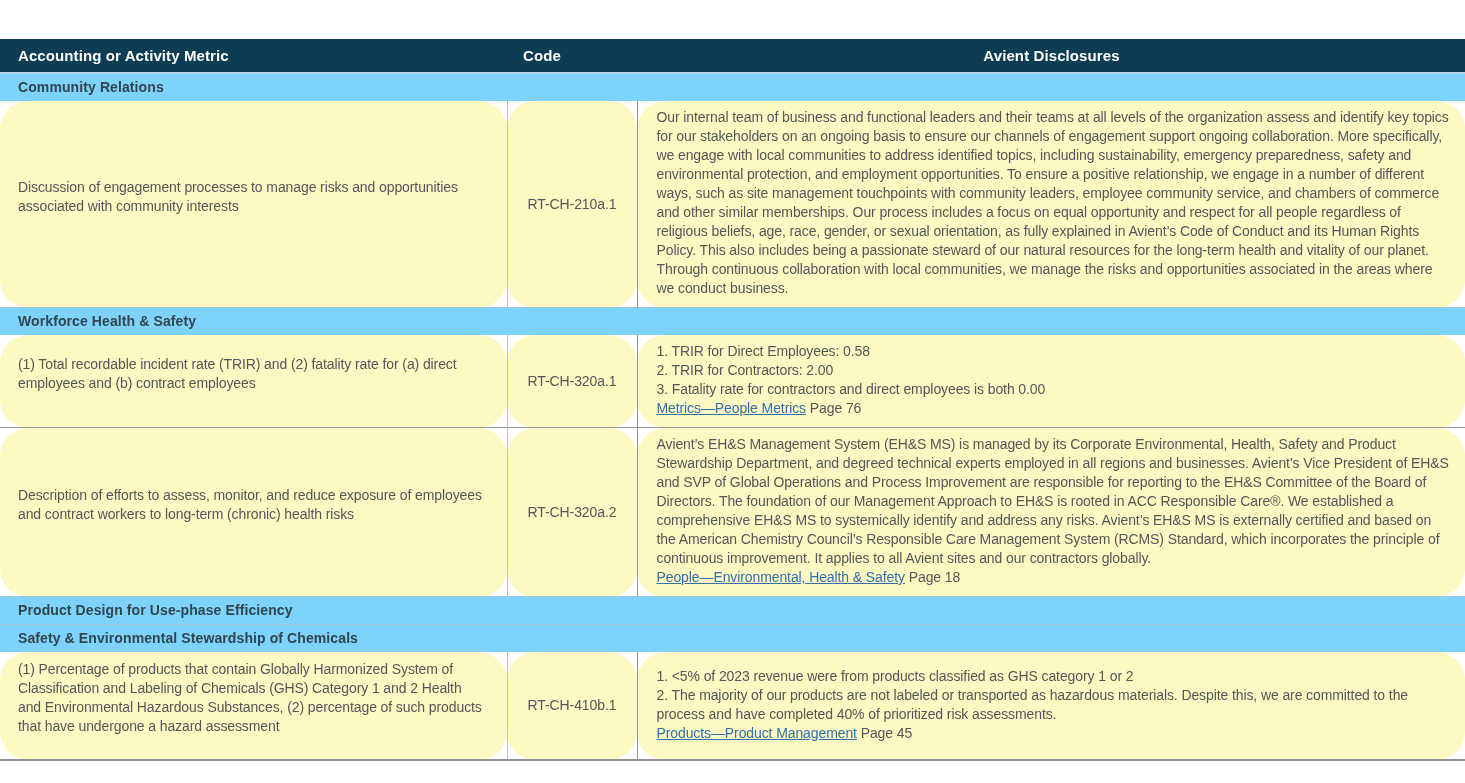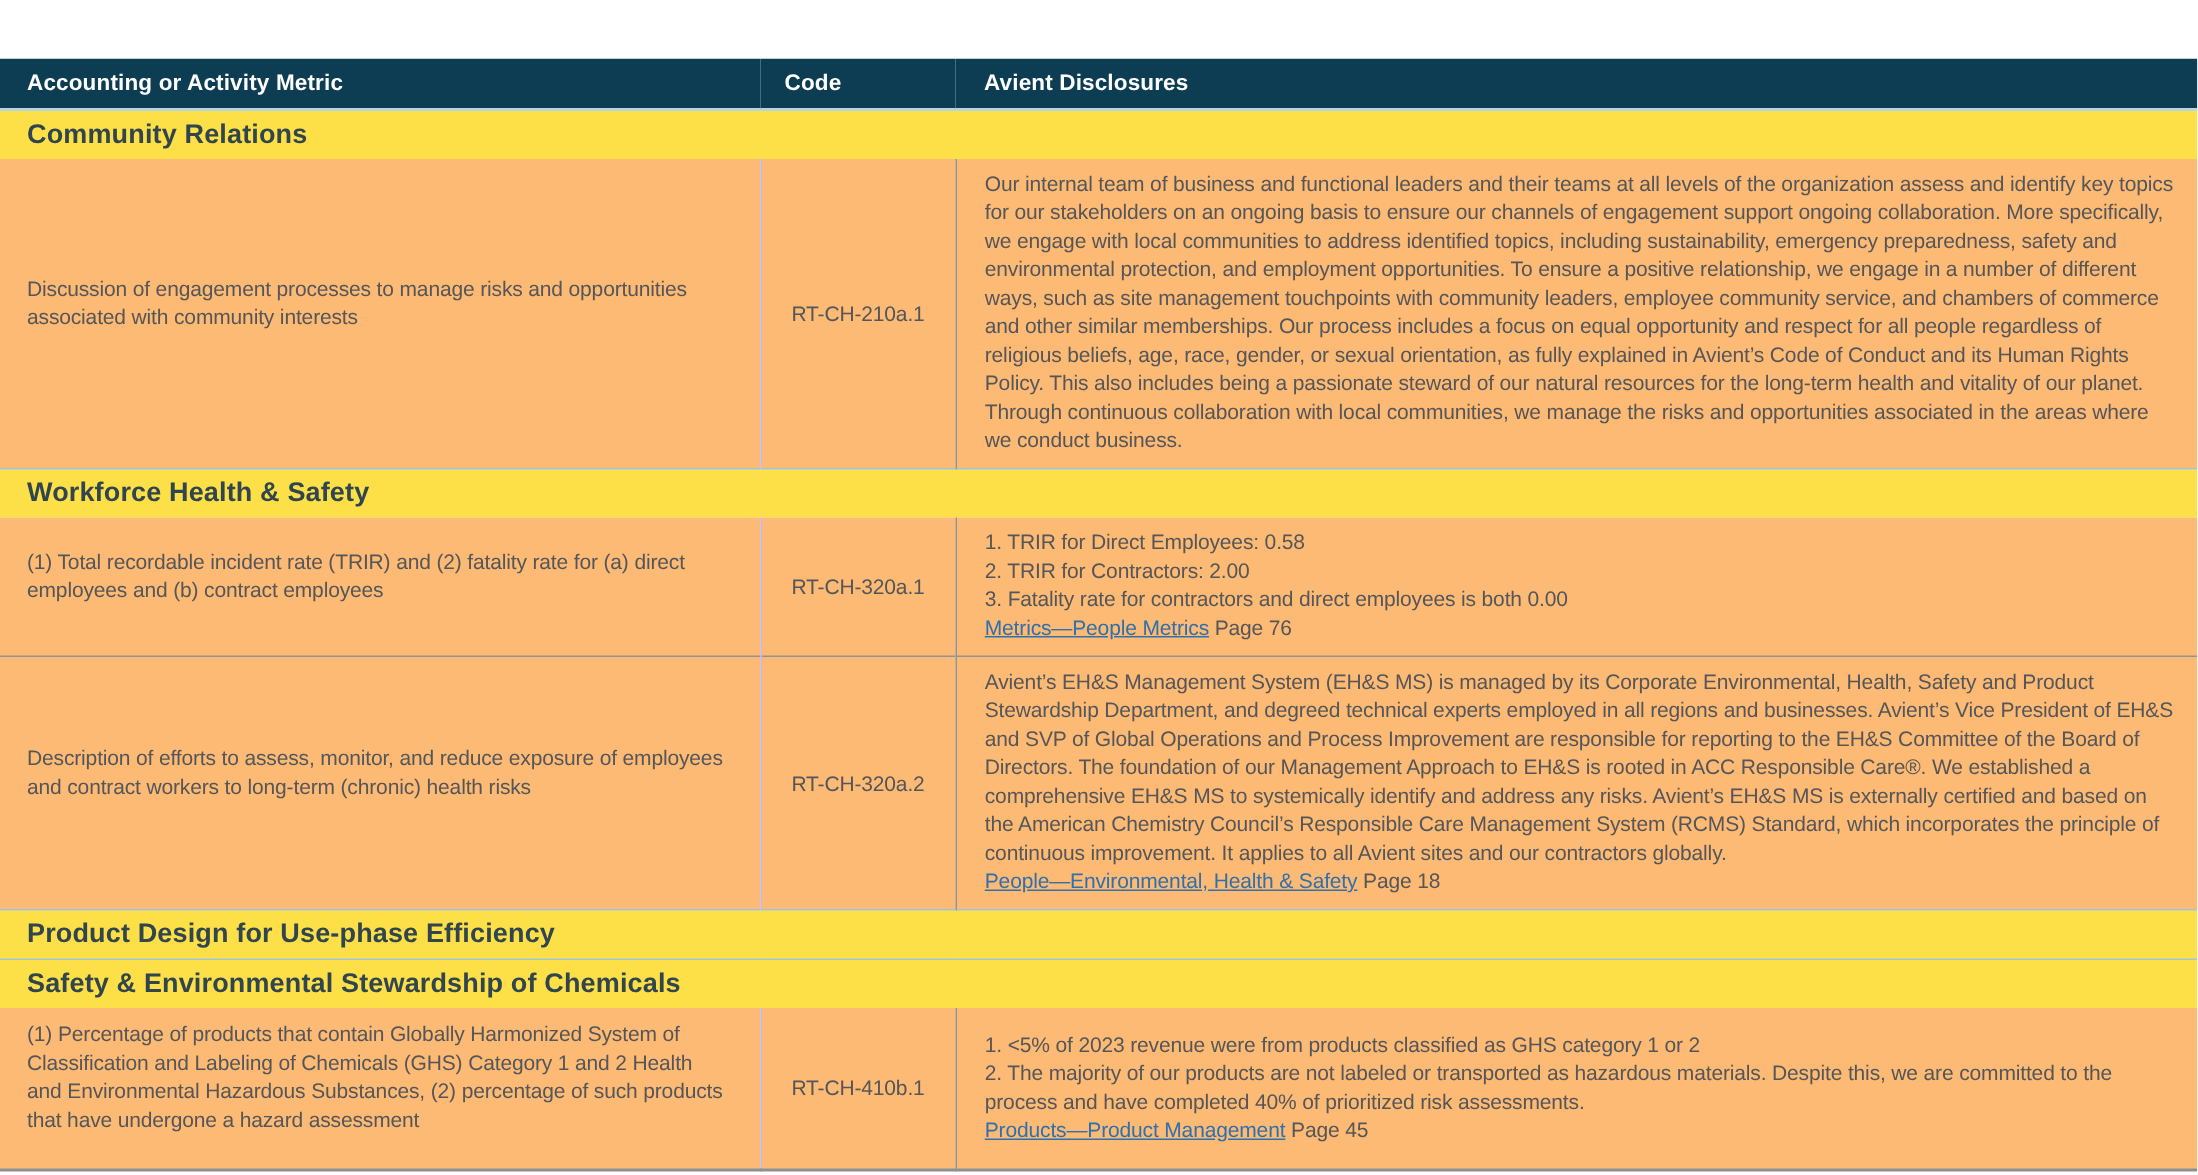--- a/index.html
+++ b/index.html
@@ -29,39 +29,40 @@
     background: #0d3d52;
     color: #ffffff;
     font-size: 15px;
     font-weight: bold;
     text-align: left;
     padding: 8px 18px 8px 18px;
     border-bottom: 2px solid #b3d6e2;
     letter-spacing: 0.1px;
   }
   thead th.th-code { padding-left: 16px; }
-  thead th.th-disc { padding-left: 19px; }
+  thead th.th-disc { padding-left: 19px; text-align: center; }
 
   tr.section-row td {
-    background: #fde047;
+    background: #7dd3fc;
     color: #31454e;
-    font-size: 18px;
+    font-size: 14px;
     font-weight: bold;
     padding: 5px 18px 6px 18px;
     border-top: 1px solid #9ac6d6;
     letter-spacing: 0.1px;
   }
 
   tr.data-row td {
-    background: #fdba74;
+    background: #fef9c3;
     color: #54565a;
     font-size: 14px;
     line-height: 19px;
     letter-spacing: -0.1px;
     vertical-align: middle;
+    border-radius: 28px;
   }
   tr.data-row + tr.data-row td { border-top: 1px solid #909498; }
 
   td.metric-cell {
     padding: 8px 24px 23px 18px;
     border-right: 1px solid #c4b5fd;
   }
   td.code-cell {
     text-align: center;
     padding: 8px 6px;

